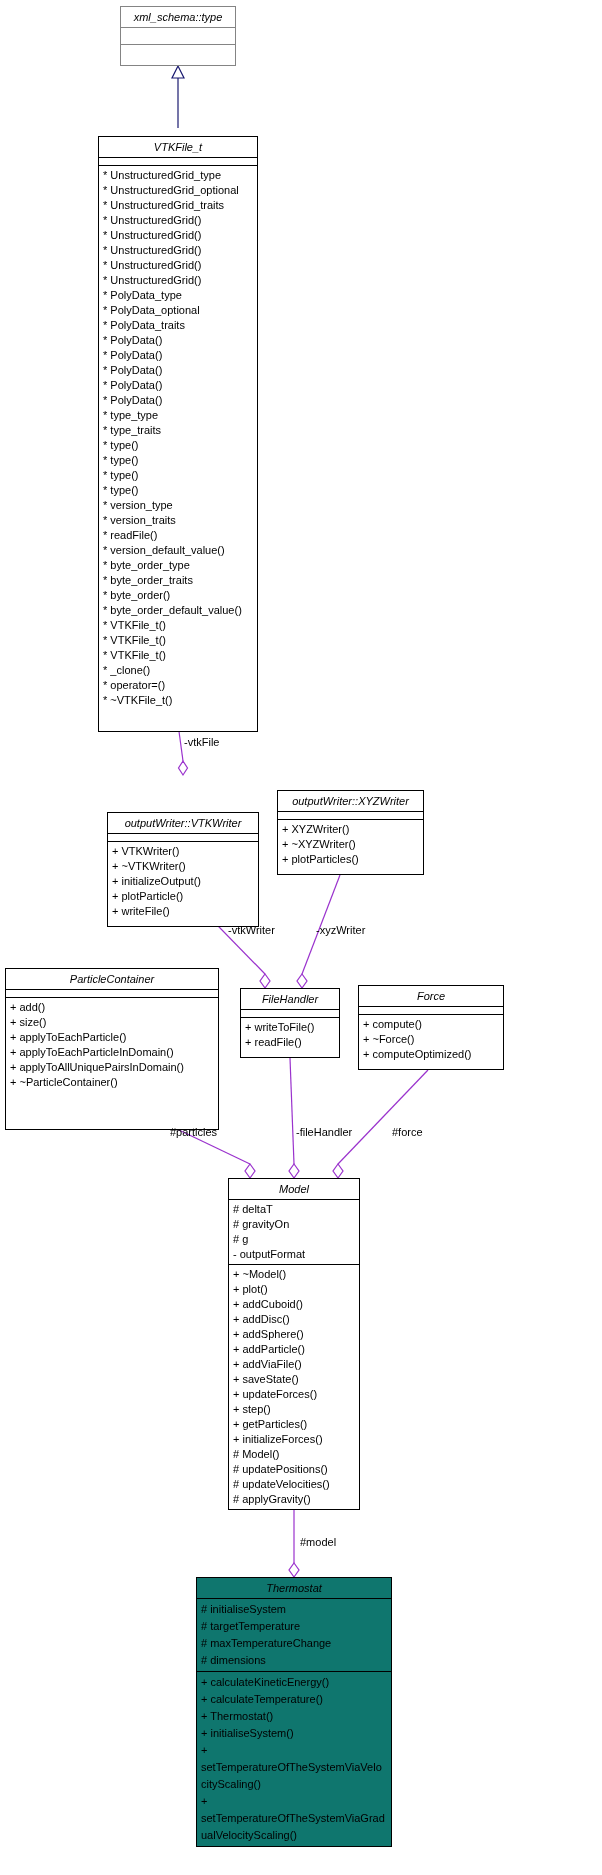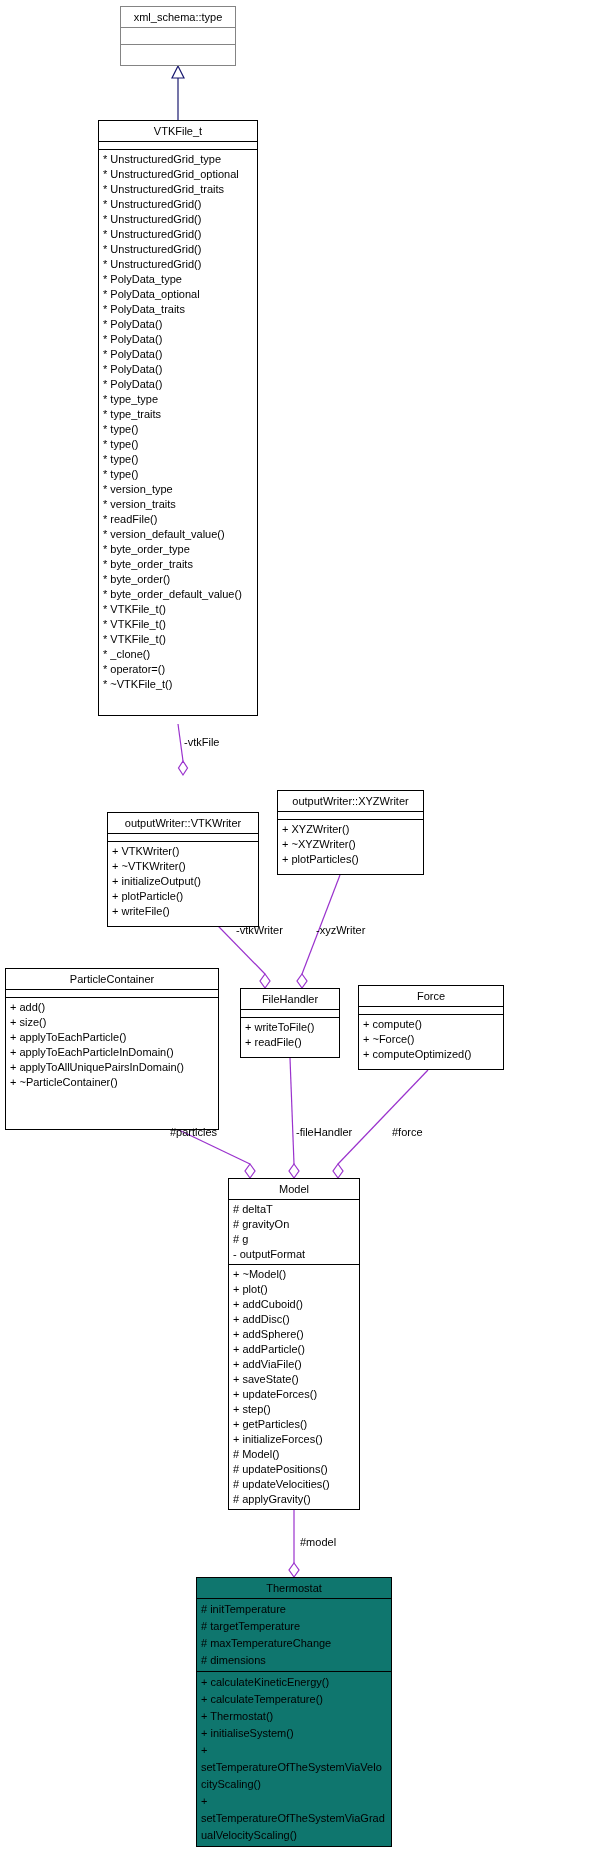--- a/index.html
+++ b/index.html
@@ -10,51 +10,51 @@
   }
   .canvas { position:absolute; left:0; top:0; width:602px; height:1875px; }
   svg.edges { position:absolute; left:0; top:0; width:602px; height:1875px; }
 
   .class-box {
     position:absolute; background:#ffffff; border:1px solid #000000;
     font-size:11px; overflow:hidden;
   }
   .class-title {
     text-align:center; line-height:15px; padding:3px 4px 2px 4px;
-    border-bottom:1px solid #000000; white-space:nowrap; overflow:hidden;
+    border-bottom:1px solid #000000; white-space:nowrap; overflow:hidden;font-style:italic;
   }
   .class-attrs {
     min-height:8px; padding:2px 4px; border-bottom:1px solid #000000;
   }
   .class-methods { padding:2px 4px; min-height:8px; }
   .member-row { line-height:15px; overflow-wrap:anywhere; white-space:normal; }
 
   .external { border-color:#848484; }
   .external .class-title { border-color:#848484; }
   .external .class-attrs { border-color:#848484; min-height:17px; }
   .external .class-methods { min-height:17px; }
 
   .highlight { background:#0f766e; }
   .highlight .member-row { line-height:17px; }
 
   .edge-label { position:absolute; font-size:11px; white-space:nowrap; }
 
   
   #box-xml-schema-type   { left:120px; top:6px;    width:116px; height:60px;  }
-  #box-vtkfile-t         { left:98px;  top:120px;  width:160px; height:596px; }
+  #box-vtkfile-t         { left:98px;  top:136px;  width:160px; height:596px; }
   #box-vtkwriter         { left:107px; top:812px;  width:152px; height:115px; }
   #box-xyzwriter         { left:277px; top:790px;  width:147px; height:85px;  }
   #box-particlecontainer { left:5px;   top:968px;  width:214px; height:162px; }
   #box-filehandler       { left:240px; top:988px;  width:100px; height:70px;  }
   #box-force             { left:358px; top:985px;  width:146px; height:85px;  }
   #box-model             { left:228px; top:1178px; width:132px; height:332px; }
   #box-thermostat        { left:196px; top:1577px; width:196px; height:270px; }
 
   #lbl-vtkfile     { left:184px; top:736px;  }
-  #lbl-vtkwriter   { left:236px; top:924px;  }
+  #lbl-vtkwriter   { left:228px; top:924px;  }
   #lbl-xyzwriter   { left:316px; top:924px;  }
   #lbl-particles   { left:170px; top:1126px; }
   #lbl-filehandler { left:296px; top:1126px; }
   #lbl-force       { left:392px; top:1126px; }
   #lbl-model       { left:300px; top:1536px; }
 
   line { stroke-width:1.2; }
   polygon { stroke-width:1.2; fill:#ffffff; }
 </style>
 </head>
@@ -232,21 +232,21 @@
         <div class="member-row"># Model()</div>
         <div class="member-row"># updatePositions()</div>
         <div class="member-row"># updateVelocities()</div>
         <div class="member-row"># applyGravity()</div>
       </div>
   </div>
 
   <div class="class-box highlight" id="box-thermostat">
     <div class="class-title">Thermostat</div>
     <div class="class-attrs">
-        <div class="member-row"># initTemperature</div>
+        <div class="member-row"># initialiseSystem</div>
         <div class="member-row"># targetTemperature</div>
         <div class="member-row"># maxTemperatureChange</div>
         <div class="member-row"># dimensions</div>
       </div>
     <div class="class-methods">
         <div class="member-row">+ calculateKineticEnergy()</div>
         <div class="member-row">+ calculateTemperature()</div>
         <div class="member-row">+ Thermostat()</div>
         <div class="member-row">+ initialiseSystem()</div>
         <div class="member-row">+ setTemperatureOfTheSystemViaVelocityScaling()</div>

